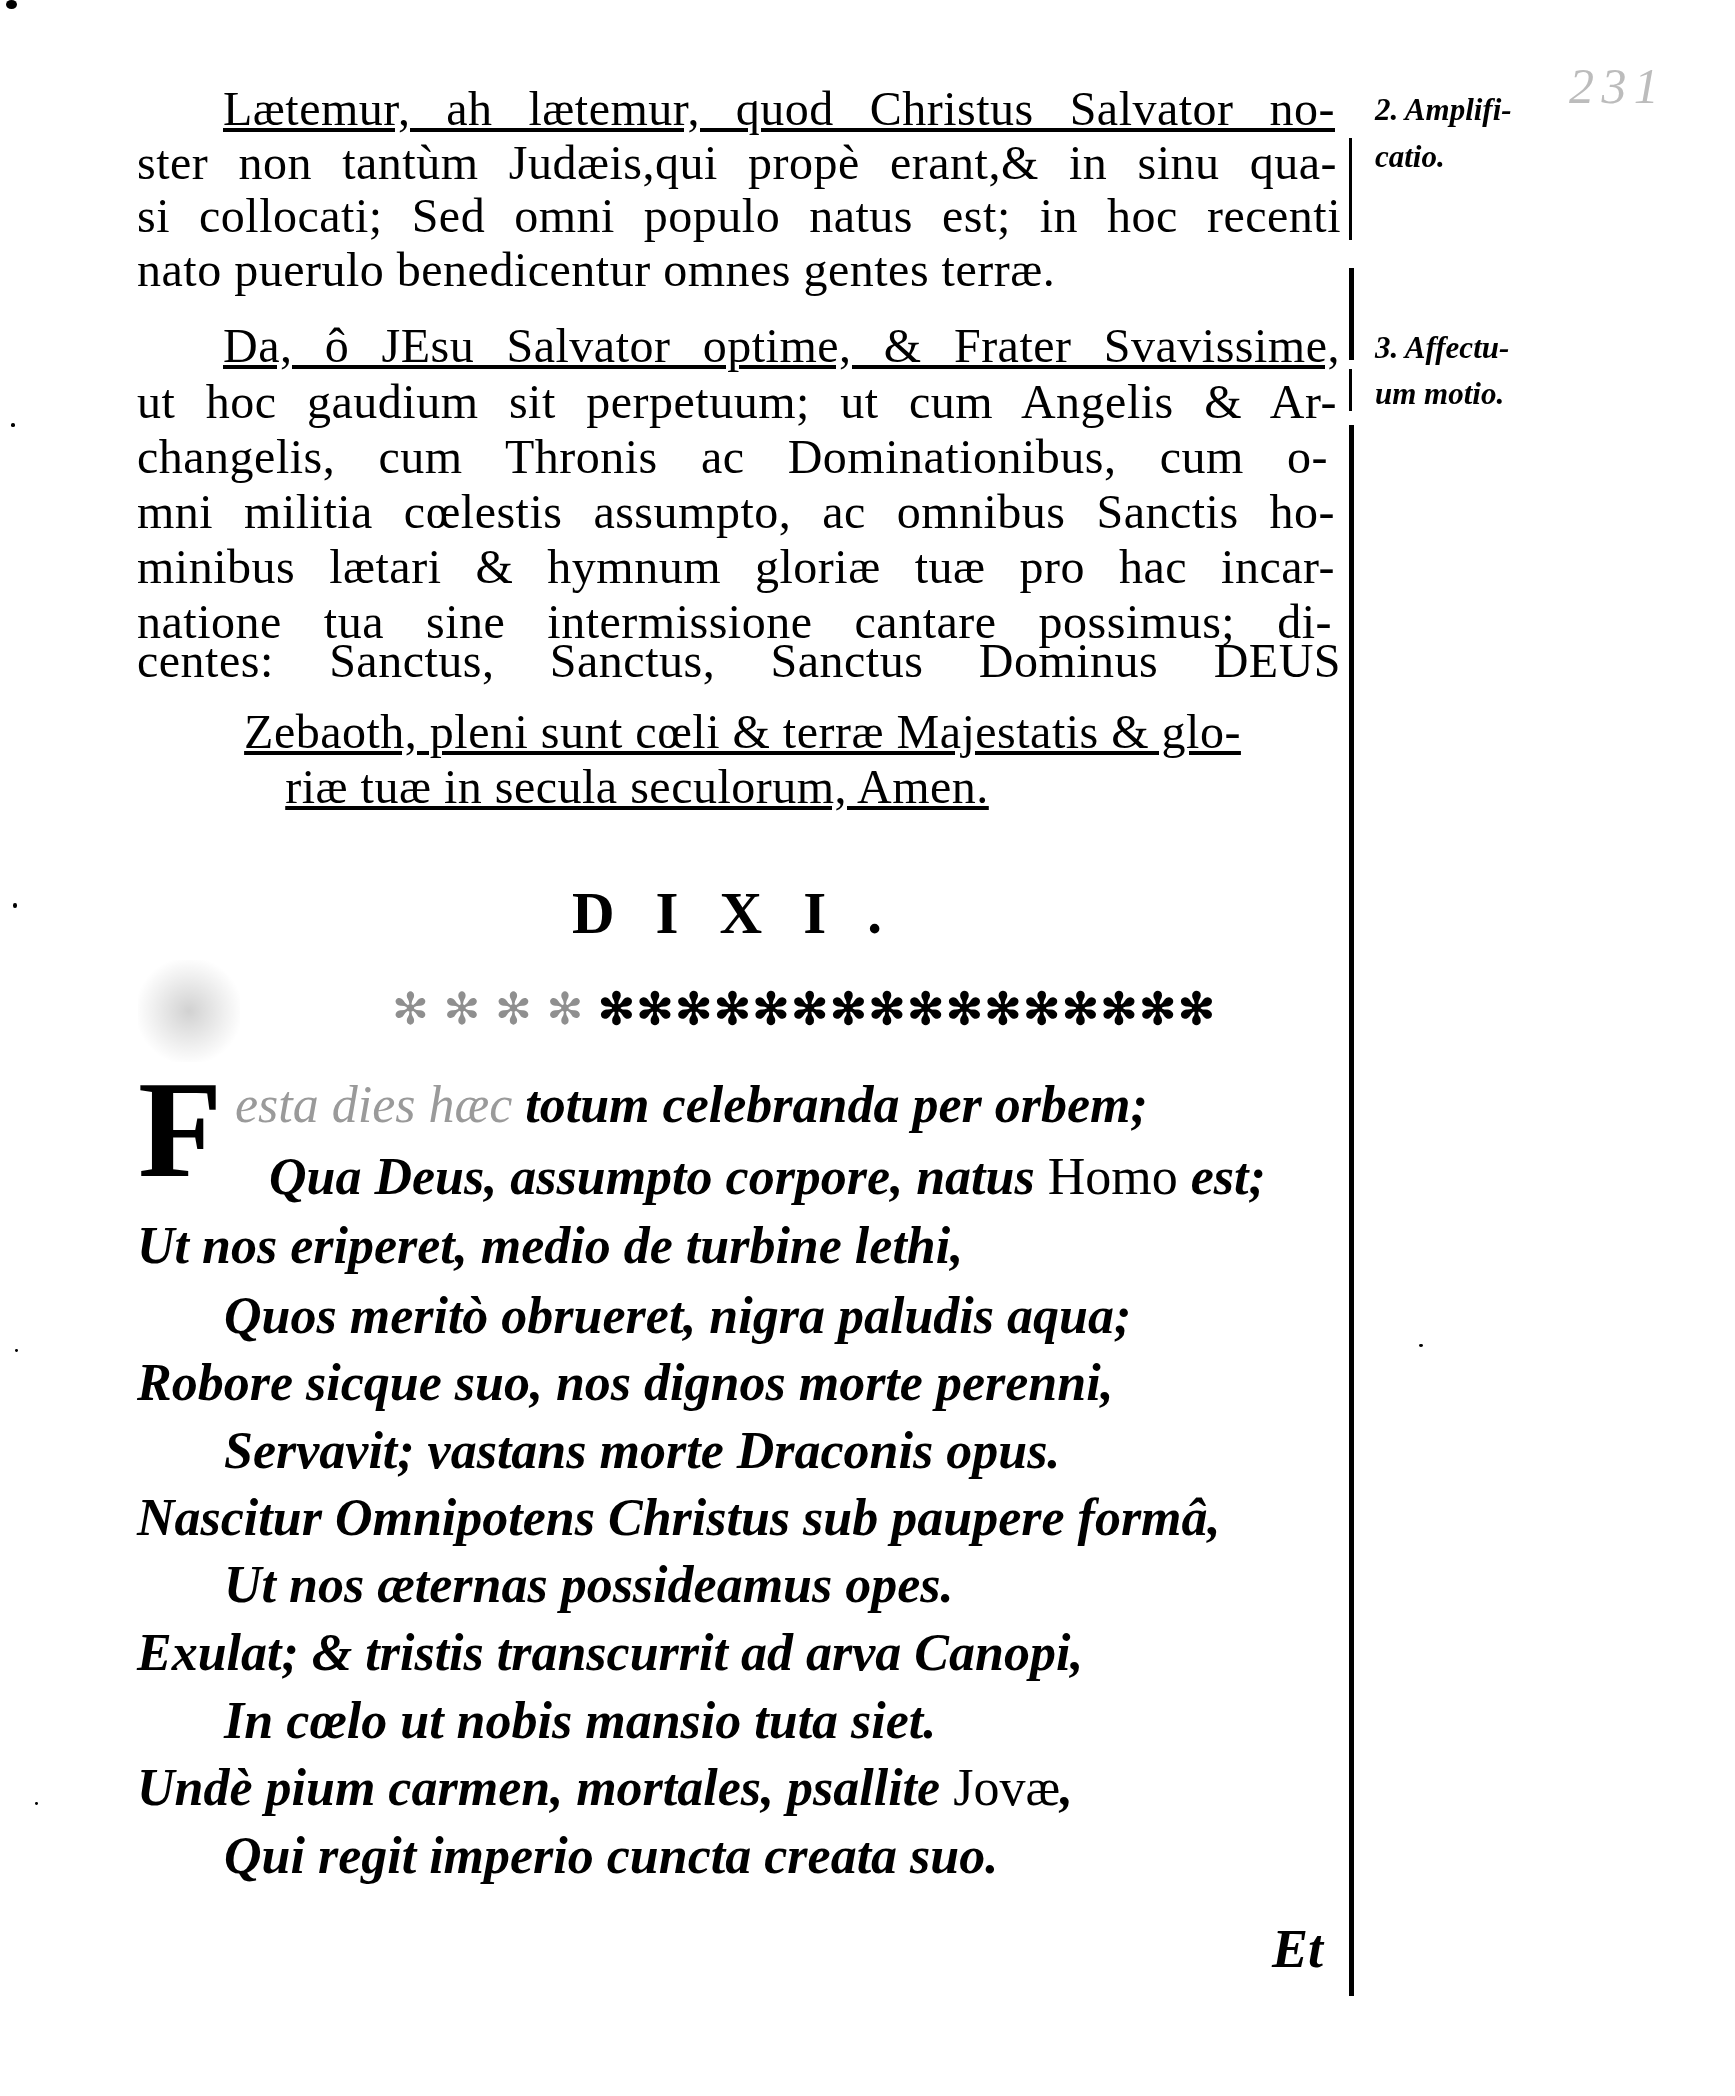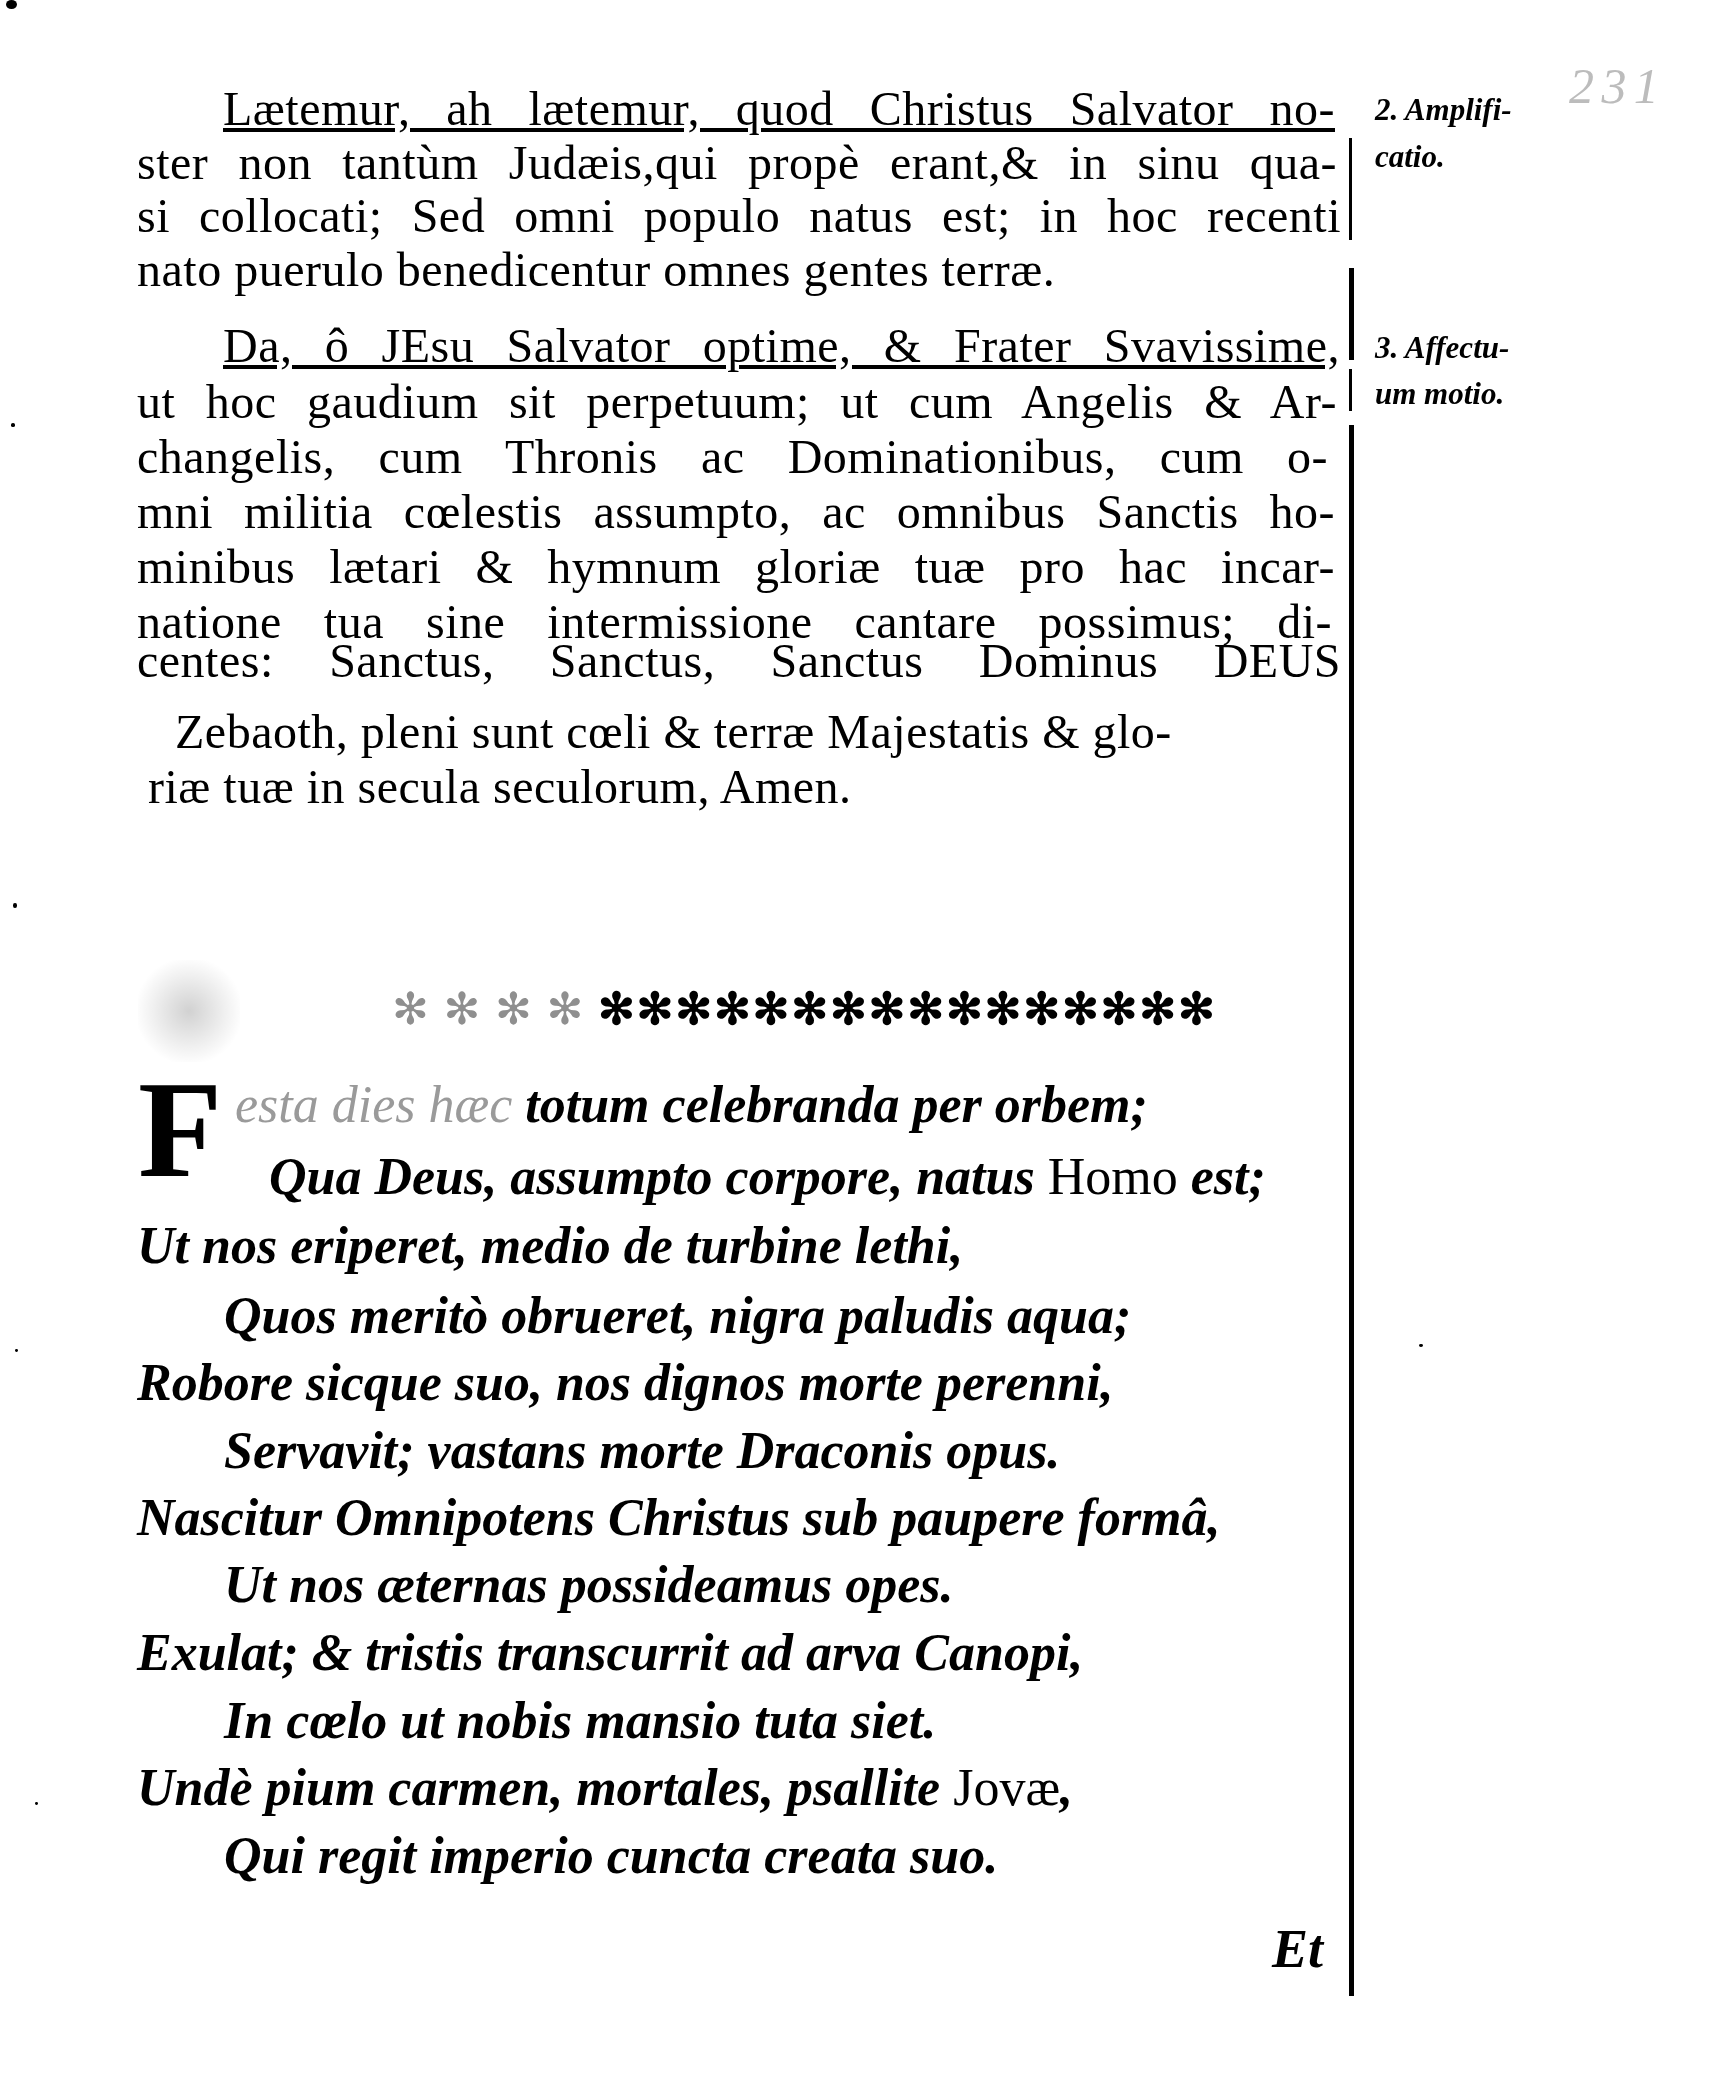--- a/index.html
+++ b/index.html
@@ -42,22 +42,24 @@
       line-height: 55px;
       white-space: nowrap;
       letter-spacing: 0.5px;
     }
     .prose-line.indent { left: 223px; text-decoration: underline; }
     .prose-line.justify {
       text-align: justify;
       text-align-last: justify;
     }
     .prose-line.center {
+      text-align: center;
       left: 138px;
       width: 1172px;
+      text-decoration: underline;
     }
     
     .marg {
       position: absolute;
       left: 1375px;
       font-style: italic;
       font-weight: bold;
       font-size: 31px;
       line-height: 39px;
       white-space: nowrap;
@@ -168,20 +170,21 @@
     <div class="prose-line center" style="top:759px;left:148px;width:978px;">riæ tuæ in secula seculorum, Amen.</div>
   </div>
 
   <div>
     <div class="marg" style="top:90px;">2. Amplifi-</div>
     <div class="marg" style="top:137px;">catio.</div>
     <div class="marg" style="top:328px;">3. Affectu-</div>
     <div class="marg" style="top:374px;">um motio.</div>
   </div>
 
+  <div class="heading">DIXI.</div>
 
   <div class="smudge"></div>
   <div class="ornament">
     <span class="faded">✻ ✻ ✻ ✻</span>
     <span>✻✻✻✻✻✻✻✻✻✻✻✻✻✻✻✻</span>
   </div>
 
   <div>
     <div class="drop-cap">F</div>
 

